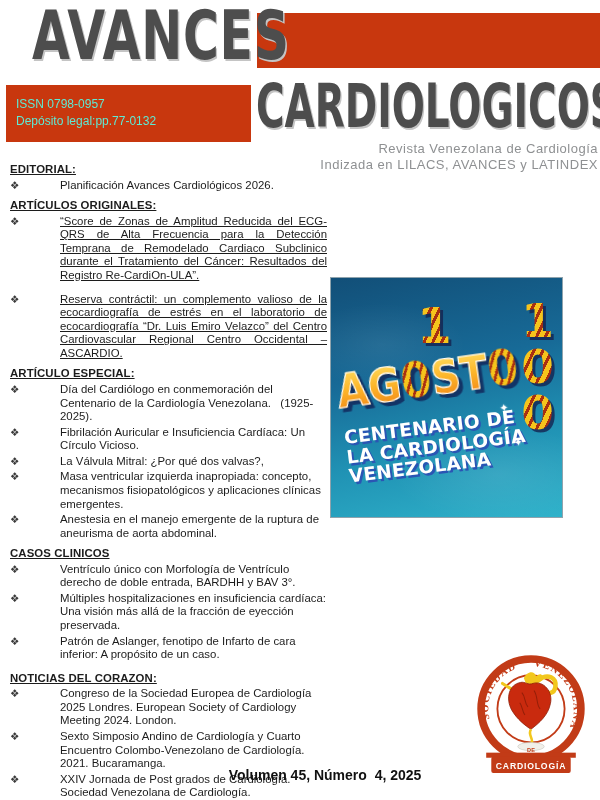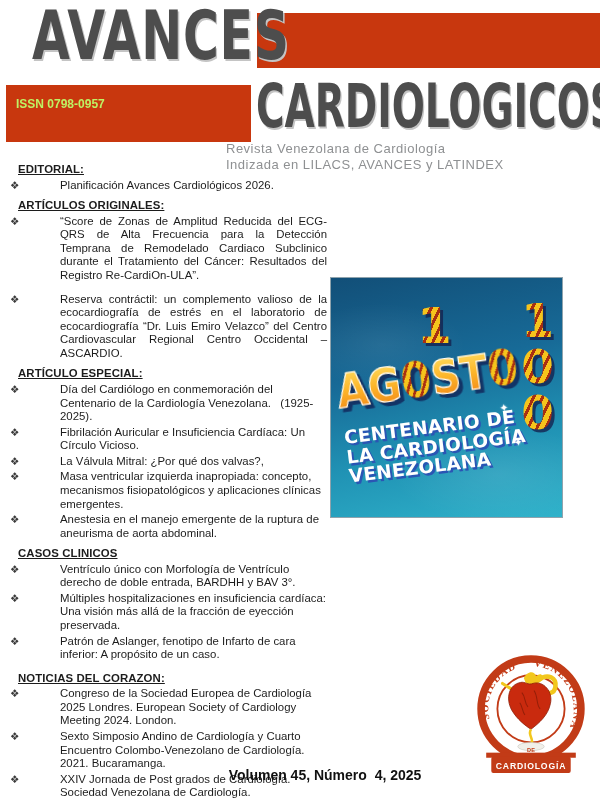--- a/index.html
+++ b/index.html
@@ -6,36 +6,36 @@
   body{width:600px;height:800px;background:#fff;position:relative;overflow:hidden;
        font-family:"Liberation Sans",sans-serif;color:#1c1c1c;}
   .abs{position:absolute;}
 
   
   .red-bar-top{left:257px;top:13px;width:343px;height:55px;background:#C8370E;}
   .title-avances{left:32px;top:2px;font-size:68px;font-weight:bold;color:#4d4d4d;
       letter-spacing:1px;transform:scaleX(.72);transform-origin:left top;z-index:3;
       text-shadow:2px 2px 0 #c4c4c4;font-family:"DejaVu Sans",sans-serif;line-height:1;}
   .red-bar-left{left:6px;top:85px;width:245px;height:57px;background:#C8370E;z-index:1;}
-  .issn-box{padding:11px 0 0 10px;color:#bef264;font-weight:bold;font-size:12px;line-height:1.45;}
+  .issn-box{padding:11px 0 0 10px;color:#5eead4;font-weight:normal;font-size:12px;line-height:1.45;}
   .title-cardio{left:256px;top:76px;font-size:60px;font-weight:bold;color:#4d4d4d;
       transform:scaleX(.65);transform-origin:left top;z-index:3;line-height:1;
       text-shadow:2px 2px 0 #c4c4c4;font-family:"DejaVu Sans",sans-serif;}
-  .taglines{left:226px;top:141px;width:372px;text-align:left;color:#8e9092;
+  .taglines{left:226px;top:141px;width:372px;text-align:right;color:#8e9092;
       font-size:13px;line-height:1.2;letter-spacing:.5px;}
 
   
   .left-col{left:10px;top:160px;width:317px;font-size:11.4px;line-height:1.19;}
-  .sec-head{font-weight:bold;text-decoration:underline;margin:7px 8px 2px;letter-spacing:.1px;}
+  .sec-head{font-weight:bold;text-decoration:underline;margin:7px 0 2px;letter-spacing:.1px;}
   .sec-head.first{margin-top:3px;}
   .toc-item{display:flex;gap:6px;margin:0 0 2px;}
   .toc-item.mb-lg{margin-bottom:10px;}
   .toc-item .blt{flex:0 0 13px;font-size:10.5px;color:#3a3a3a;line-height:1.3;}
   .toc-item .txt{flex:1;margin-left:31px;}
-  .just .txt{text-align:justify;}
+  .just .txt{text-align:justify;text-decoration:underline;}
 
   
   .poster{left:330px;top:277px;width:233px;height:241px;overflow:hidden;
      border:1px solid #8fa3ad;box-sizing:border-box;
      background:
       radial-gradient(120px 60px at 22% 28%, rgba(255,255,255,.07), transparent 70%),
       radial-gradient(150px 70px at 72% 82%, rgba(255,255,255,.09), transparent 70%),
       linear-gradient(168deg,#124f78 0%,#176a97 38%,#2092b4 68%,#2fb2ca 100%);}
   .stripe-digit{font-family:"DejaVu Sans",sans-serif;font-weight:bold;
       background:repeating-linear-gradient(115deg,#f6c41c 0 5px,#a92f12 5px 8px);
@@ -71,20 +71,21 @@
 </style>
 </head>
 <body>
 
 <div class="abs red-bar-top"></div>
 <div class="abs title-avances">AVANCES</div>
 
 <div class="abs red-bar-left">
   <div class="issn-box">
     <div>ISSN 0798-0957</div>
+    <div>Depósito legal:pp.77-0132</div>
   </div>
 </div>
 
 <div class="abs title-cardio">CARDIOLOGICOS</div>
 
 <div class="abs taglines">
   <div>Revista Venezolana de Cardiología</div>
   <div>Indizada en LILACS, AVANCES y LATINDEX</div>
 </div>
 

